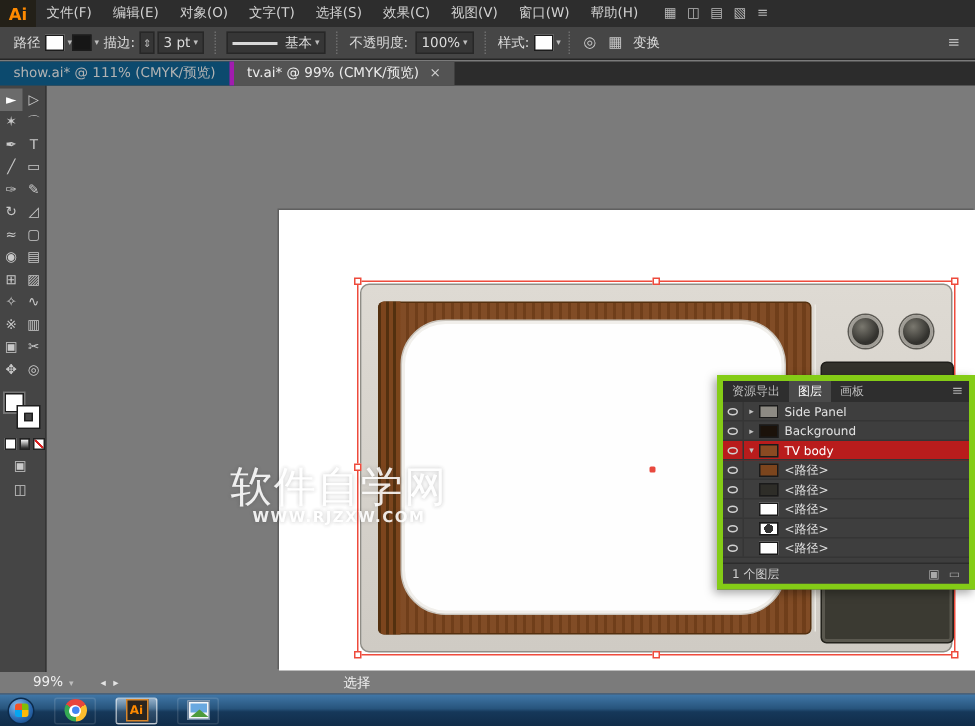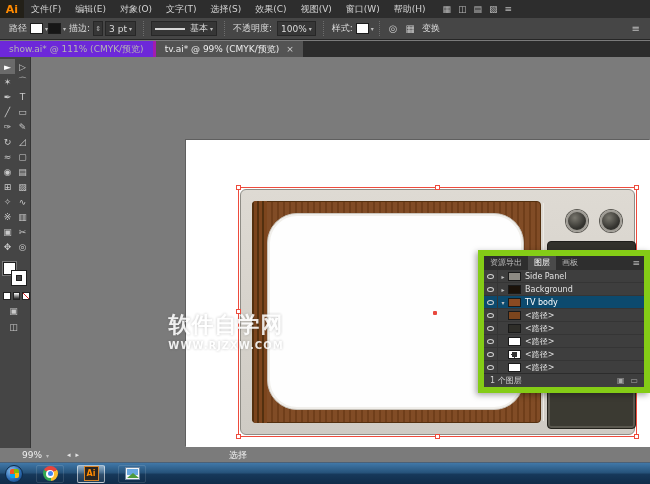--- a/index.html
+++ b/index.html
@@ -31,21 +31,21 @@
     align-items:center;justify-content:center;font-size:7px;color:#bbb}
   .dotsep{width:1px;height:15px;border-left:1px dotted #6d6d6d;margin:0 5px}
   .brush-line{width:30px;height:2px;background:#d8d8d8;margin-right:5px}
   .cb-icon{font-size:10px;color:#c7c7c7;margin:0 4px}
   #cb-menu{margin-left:auto;margin-right:4px;color:#bdbdbd;font-size:10px}
 
   
   #tabbar{position:absolute;left:0;top:41px;width:650px;height:16px;background:#2c2c2c;
     display:flex;z-index:10}
   .doc-tab{font-size:9px;line-height:16px;padding:0 9px;white-space:nowrap}
-  .doc-tab.inactive{background:#6d28d9;color:#b3b3b3;border-right:3px solid #a21caf}
+  .doc-tab.inactive{background:#0c4a6e;color:#b3b3b3;border-right:3px solid #a21caf}
   .doc-tab.active{background:#535353;color:#ececec;display:flex;align-items:flex-end;gap:7px}
   .tab-close{font-size:9px;color:#cfcfcf}
 
   
   #toolbar{position:absolute;left:0;top:57px;width:31px;height:391px;background:#454545;
     border-right:1px solid #353535;z-index:5}
   #tool-grid{display:grid;grid-template-columns:15px 15px;padding-top:2px}
   .tool{height:15px;display:flex;align-items:center;justify-content:center;font-size:9px;color:#c9c9c9}
   .tool.active{background:#6b6b6b;color:#fff}
   #swatch-widget{position:relative;width:28px;height:26px;margin:8px 0 0 2px}
@@ -90,33 +90,33 @@
   #sel-box{position:absolute;left:238px;top:187px;width:399px;height:250px;
     border:1px solid #ee4b3c;z-index:2}
   .handle{position:absolute;width:5px;height:5px;background:#fff;border:1px solid #ee4b3c}
   .h-tl{left:-3px;top:-3px}.h-tm{left:calc(50% - 3px);top:-3px}.h-tr{right:-3px;top:-3px}
   .h-ml{left:-3px;top:calc(50% - 3px)}.h-mr{right:-3px;top:calc(50% - 3px)}
   .h-bl{left:-3px;bottom:-3px}.h-bm{left:calc(50% - 3px);bottom:-3px}.h-br{right:-3px;bottom:-3px}
 
   
   #watermark{position:absolute;left:136px;top:310px;width:180px;text-align:center;z-index:3;
     color:#ffffff;opacity:.88;text-shadow:0 0 3px rgba(60,60,60,.35)}
-  #wm-line1{font-size:22px;font-weight:bold;letter-spacing:1px;line-height:30px}
+  #wm-line1{font-size:28px;font-weight:normal;letter-spacing:1px;line-height:30px}
   #wm-line2{font-size:10px;font-weight:bold;letter-spacing:1px}
 
   
   #layers-panel{position:absolute;left:478px;top:250px;width:172px;height:143px;background:#3e3e3e;
-    border:6px solid #84cc16;z-index:4;box-shadow:-2px 2px 6px rgba(0,0,0,.35)}
+    border:4px solid #84cc16;z-index:4;box-shadow:-2px 2px 6px rgba(0,0,0,.35)}
   #lp-header{height:14px;background:#2e2e2e;display:flex;align-items:stretch}
   .lp-tab{font-size:8px;color:#bdbdbd;line-height:14px;padding:0 6px;white-space:nowrap}
   .lp-tab.active{background:#4a4a4a;color:#fff}
   #lp-menu{margin-left:auto;color:#b5b5b5;font-size:9px;line-height:14px;padding-right:4px}
   .lp-row{height:13px;display:flex;align-items:center;border-bottom:1px solid #353535;
     font-size:8px;color:#e2e2e2;white-space:nowrap}
-  .lp-row.selected{background:#0c4a6e;color:#fff}
+  .lp-row.selected{background:#b91c1c;color:#fff}
   .eye-cell{width:14px;display:flex;justify-content:center;border-right:1px solid #353535;height:100%;
     align-items:center;flex:none}
   .eye{width:7px;height:5px;border:1px solid #d2d2d2;border-radius:50%}
   .exp{width:10px;text-align:center;font-size:6px;color:#c2c2c2;flex:none}
   .indent{width:10px;flex:none}
   .thumb{width:13px;height:9px;border:1px solid #1a1a1a;margin-right:4px;flex:none;background:#fff}
   .th-bg{background:#1b120a}.th-side{background:#8d8a83}.th-tv{background:#8a4a22}
   .th-p1{background:#7c451d}.th-p2{background:#2e2d28}.th-p3{background:#fff}
   .th-p4{background:radial-gradient(circle at 50% 50%,#333 0 3px,#fff 3px)}
   .th-p5{background:#fff}

